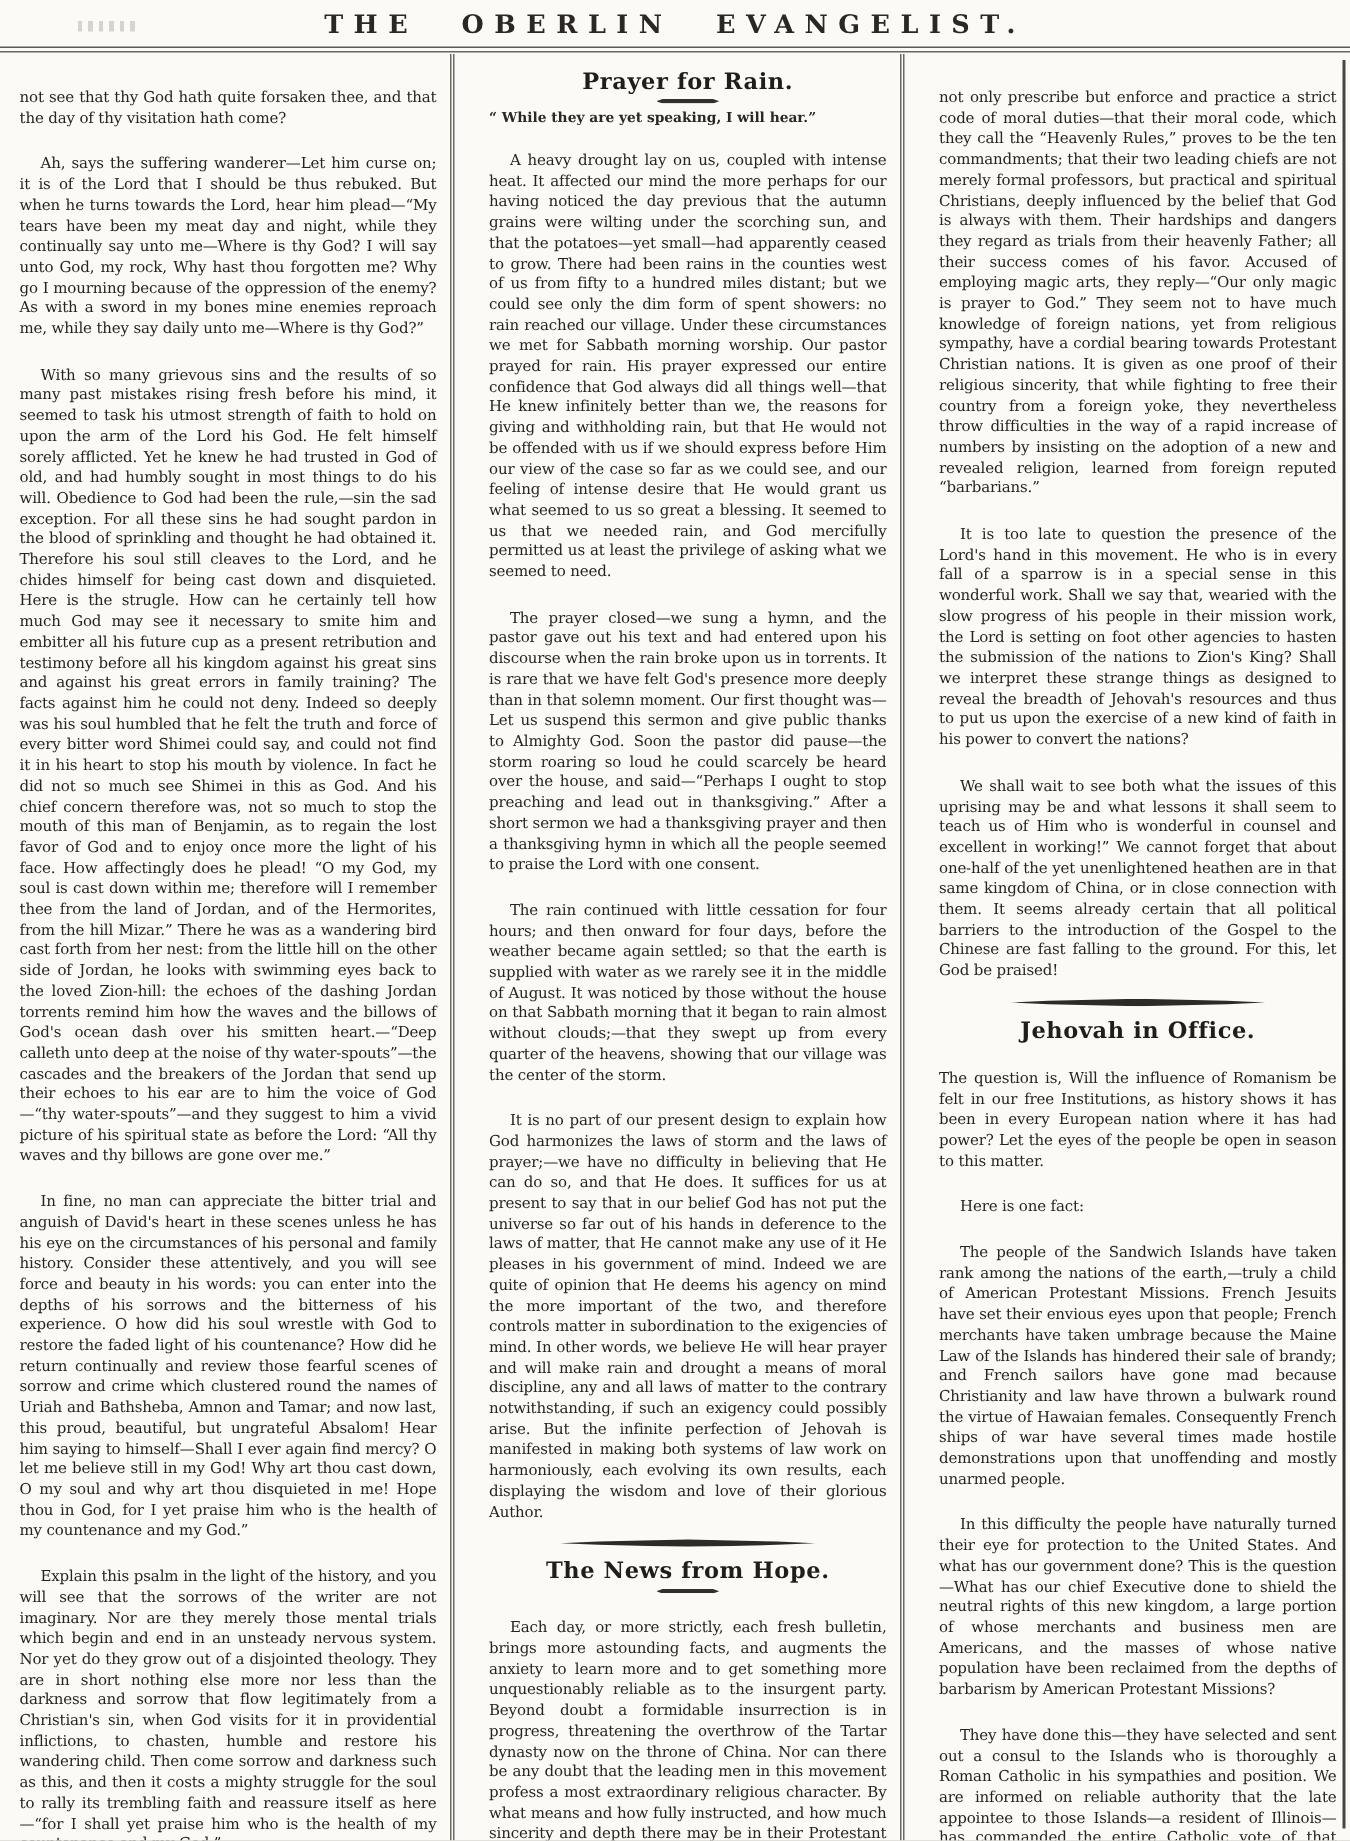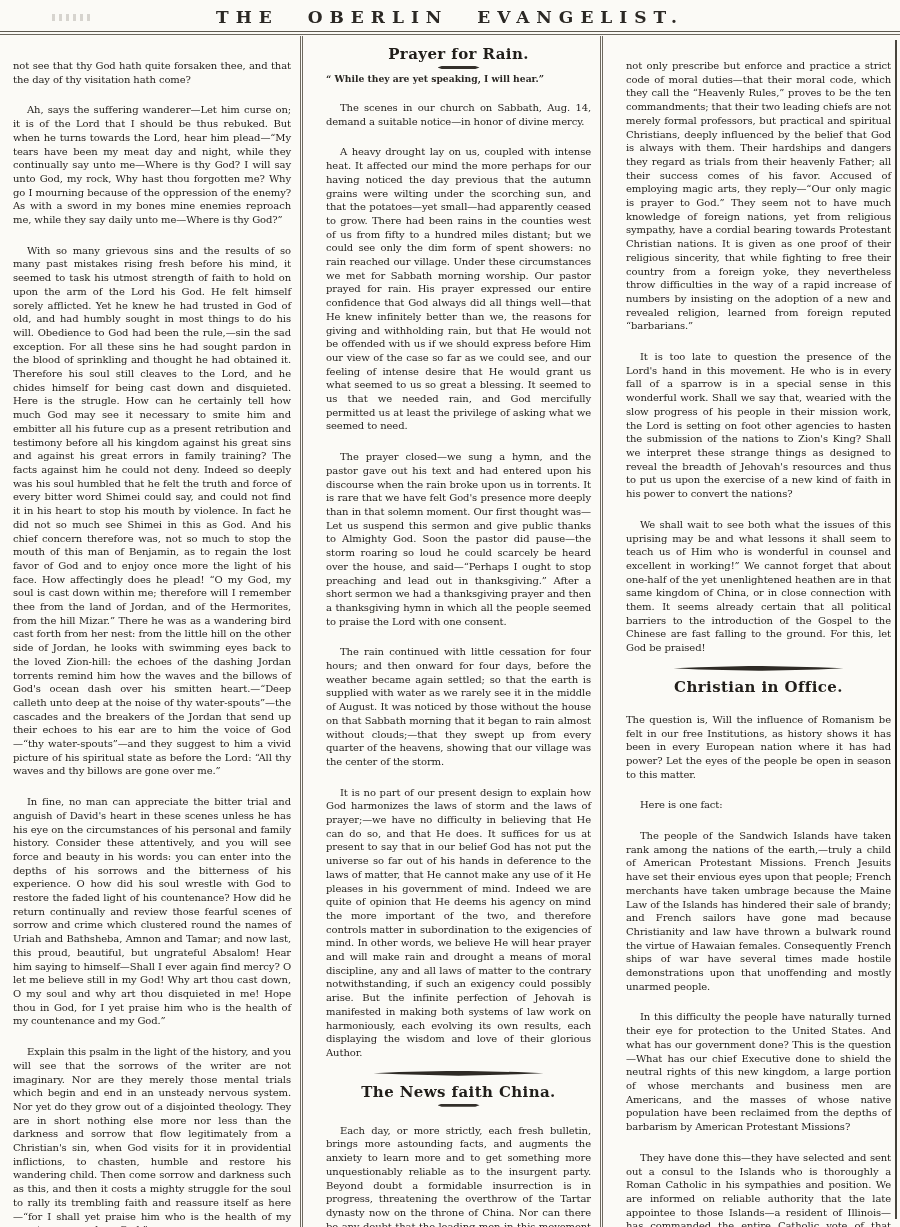--- a/index.html
+++ b/index.html
@@ -69,42 +69,41 @@
           <p class="para">In fine, no man can appreciate the bitter trial and anguish of David's heart in these scenes unless he has his eye on the circumstances of his personal and family history. Consider these attentively, and you will see force and beauty in his words: you can enter into the depths of his sorrows and the bitterness of his experience. O how did his soul wrestle with God to restore the faded light of his countenance? How did he return continually and review those fearful scenes of sorrow and crime which clustered round the names of Uriah and Bathsheba, Amnon and Tamar; and now last, this proud, beautiful, but ungrateful Absalom! Hear him saying to himself—Shall I ever again find mercy? O let me believe still in my God! Why art thou cast down, O my soul and why art thou disquieted in me! Hope thou in God, for I yet praise him who is the health of my countenance and my God.”</p>
           <p class="para">Explain this psalm in the light of the history, and you will see that the sorrows of the writer are not imaginary. Nor are they merely those mental trials which begin and end in an unsteady nervous system. Nor yet do they grow out of a disjointed theology. They are in short nothing else more nor less than the darkness and sorrow that flow legitimately from a Christian's sin, when God visits for it in providential inflictions, to chasten, humble and restore his wandering child. Then come sorrow and darkness such as this, and then it costs a mighty struggle for the soul to rally its trembling faith and reassure itself as here—“for I shall yet praise him who is the health of my countenance and my God.”</p>
         </div>
     </div>
 
     <div class="col">
       <div class="art-title">Prayer for Rain.</div>
       <div class="dash"></div>
       <div class="quote">“ While they are yet speaking, I will hear.”</div>
       <div class="paras">
-          <p class="para">The scenes in our church on Sabbath, Aug. 14, demand a suitable notice—in honor of divine mercy.</p>
           <p class="para">A heavy drought lay on us, coupled with intense heat. It affected our mind the more perhaps for our having noticed the day previous that the autumn grains were wilting under the scorching sun, and that the potatoes—yet small—had apparently ceased to grow. There had been rains in the counties west of us from fifty to a hundred miles distant; but we could see only the dim form of spent showers: no rain reached our village. Under these circumstances we met for Sabbath morning worship. Our pastor prayed for rain. His prayer expressed our entire confidence that God always did all things well—that He knew infinitely better than we, the reasons for giving and withholding rain, but that He would not be offended with us if we should express before Him our view of the case so far as we could see, and our feeling of intense desire that He would grant us what seemed to us so great a blessing. It seemed to us that we needed rain, and God mercifully permitted us at least the privilege of asking what we seemed to need.</p>
           <p class="para">The prayer closed—we sung a hymn, and the pastor gave out his text and had entered upon his discourse when the rain broke upon us in torrents. It is rare that we have felt God's presence more deeply than in that solemn moment. Our first thought was—Let us suspend this sermon and give public thanks to Almighty God. Soon the pastor did pause—the storm roaring so loud he could scarcely be heard over the house, and said—“Perhaps I ought to stop preaching and lead out in thanksgiving.” After a short sermon we had a thanksgiving prayer and then a thanksgiving hymn in which all the people seemed to praise the Lord with one consent.</p>
           <p class="para">The rain continued with little cessation for four hours; and then onward for four days, before the weather became again settled; so that the earth is supplied with water as we rarely see it in the middle of August. It was noticed by those without the house on that Sabbath morning that it began to rain almost without clouds;—that they swept up from every quarter of the heavens, showing that our village was the center of the storm.</p>
           <p class="para">It is no part of our present design to explain how God harmonizes the laws of storm and the laws of prayer;—we have no difficulty in believing that He can do so, and that He does. It suffices for us at present to say that in our belief God has not put the universe so far out of his hands in deference to the laws of matter, that He cannot make any use of it He pleases in his government of mind. Indeed we are quite of opinion that He deems his agency on mind the more important of the two, and therefore controls matter in subordination to the exigencies of mind. In other words, we believe He will hear prayer and will make rain and drought a means of moral discipline, any and all laws of matter to the contrary notwithstanding, if such an exigency could possibly arise. But the infinite perfection of Jehovah is manifested in making both systems of law work on harmoniously, each evolving its own results, each displaying the wisdom and love of their glorious Author.</p>
         </div>
       <div class="divider"></div>
-      <div class="art-title">The News faith China.</div>
+      <div class="art-title">The News from Hope.</div>
       <div class="dash"></div>
       <div class="paras">
           <p class="para">Each day, or more strictly, each fresh bulletin, brings more astounding facts, and augments the anxiety to learn more and to get something more unquestionably reliable as to the insurgent party. Beyond doubt a formidable insurrection is in progress, threatening the overthrow of the Tartar dynasty now on the throne of China. Nor can there be any doubt that the leading men in this movement profess a most extraordinary religious character. By what means and how fully instructed, and how much sincerity and depth there may be in their Protestant Christianity—these are points of which we need to know more. Reports say that a very correct translation of the Bible is in circulation among them—that the struggle originated in a persecution set on foot against them as anti-idolaters and Christians—that they</p>
         </div>
     </div>
 
     <div class="col cont">
       <div class="paras">
           <p class="para">not only prescribe but enforce and practice a strict code of moral duties—that their moral code, which they call the “Heavenly Rules,” proves to be the ten commandments; that their two leading chiefs are not merely formal professors, but practical and spiritual Christians, deeply influenced by the belief that God is always with them. Their hardships and dangers they regard as trials from their heavenly Father; all their success comes of his favor. Accused of employing magic arts, they reply—“Our only magic is prayer to God.” They seem not to have much knowledge of foreign nations, yet from religious sympathy, have a cordial bearing towards Protestant Christian nations. It is given as one proof of their religious sincerity, that while fighting to free their country from a foreign yoke, they nevertheless throw difficulties in the way of a rapid increase of numbers by insisting on the adoption of a new and revealed religion, learned from foreign reputed “barbarians.”</p>
           <p class="para">It is too late to question the presence of the Lord's hand in this movement. He who is in every fall of a sparrow is in a special sense in this wonderful work. Shall we say that, wearied with the slow progress of his people in their mission work, the Lord is setting on foot other agencies to hasten the submission of the nations to Zion's King? Shall we interpret these strange things as designed to reveal the breadth of Jehovah's resources and thus to put us upon the exercise of a new kind of faith in his power to convert the nations?</p>
           <p class="para">We shall wait to see both what the issues of this uprising may be and what lessons it shall seem to teach us of Him who is wonderful in counsel and excellent in working!” We cannot forget that about one-half of the yet unenlightened heathen are in that same kingdom of China, or in close connection with them. It seems already certain that all political barriers to the introduction of the Gospel to the Chinese are fast falling to the ground. For this, let God be praised!</p>
         </div>
       <div class="divider"></div>
-      <div class="art-title">Christian in Office.</div>
+      <div class="art-title">Jehovah in Office.</div>
       <div class="paras">
           <p class="para">The question is, Will the influence of Romanism be felt in our free Institutions, as history shows it has been in every European nation where it has had power? Let the eyes of the people be open in season to this matter.</p>
           <p class="para">Here is one fact:</p>
           <p class="para">The people of the Sandwich Islands have taken rank among the nations of the earth,—truly a child of American Protestant Missions. French Jesuits have set their envious eyes upon that people; French merchants have taken umbrage because the Maine Law of the Islands has hindered their sale of brandy; and French sailors have gone mad because Christianity and law have thrown a bulwark round the virtue of Hawaian females. Consequently French ships of war have several times made hostile demonstrations upon that unoffending and mostly unarmed people.</p>
           <p class="para">In this difficulty the people have naturally turned their eye for protection to the United States. And what has our government done? This is the question—What has our chief Executive done to shield the neutral rights of this new kingdom, a large portion of whose merchants and business men are Americans, and the masses of whose native population have been reclaimed from the depths of barbarism by American Protestant Missions?</p>
           <p class="para">They have done this—they have selected and sent out a consul to the Islands who is thoroughly a Roman Catholic in his sympathies and position. We are informed on reliable authority that the late appointee to those Islands—a resident of Illinois—has commanded the entire Catholic vote of that State, and has been promoted to high office heretofore on this very ground—that he could command more Roman Catholic votes than any other man in the State.</p>
           <p class="para">If the missionary renovation of those Islands had been wrought by Catholics, and if the masses, native and foreign, were Catholic, the appointment would be, for aught we know, unobjectionable. As facts are, every protestant in the Union ought to protest against it.</p>
           <p class="para">While we are yet writing this paragraph, our sympathy</p>
         </div>
     </div>

